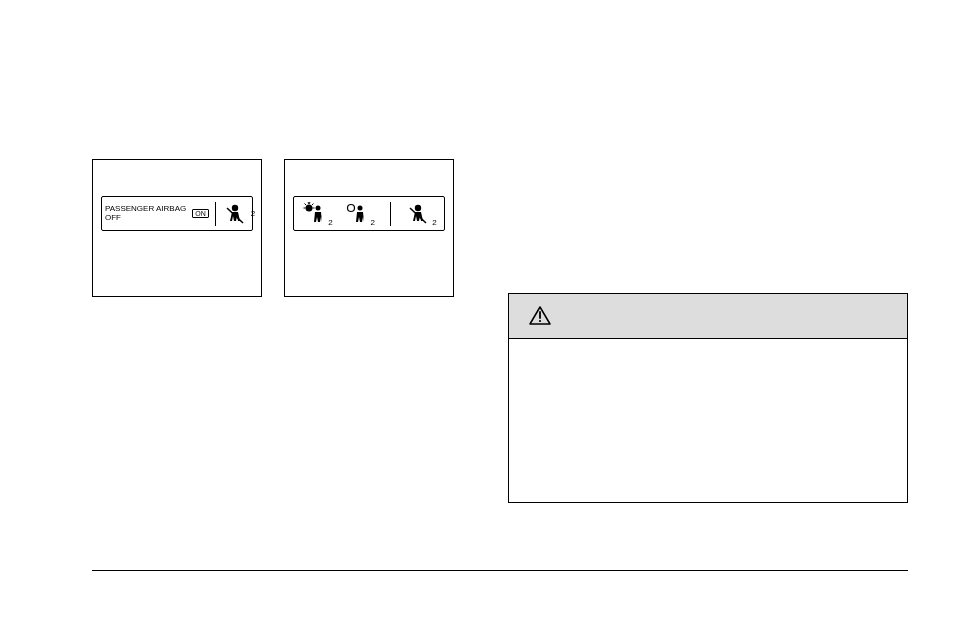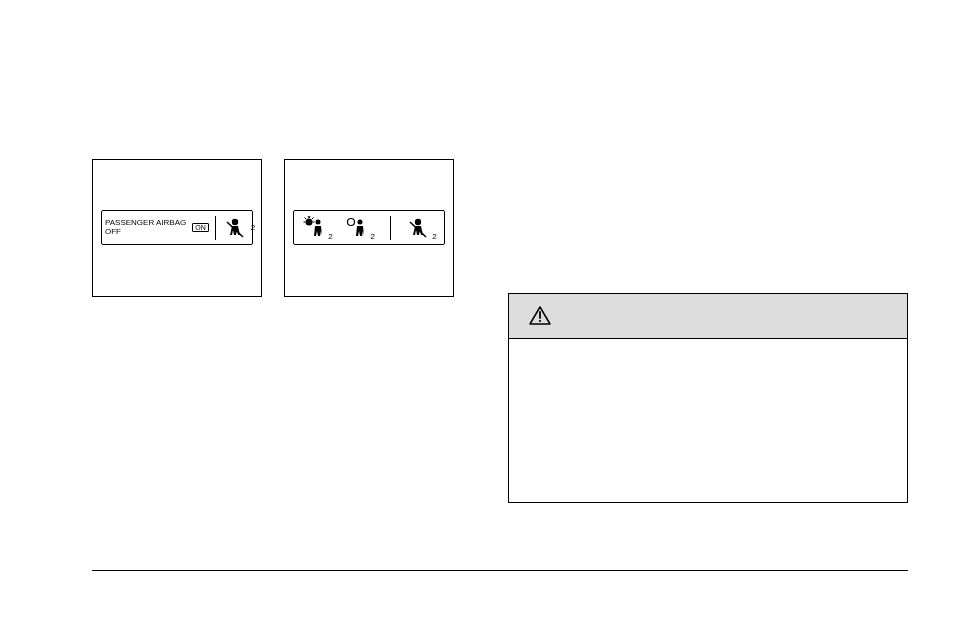--- a/index.html
+++ b/index.html
@@ -15,21 +15,21 @@
       position: absolute;
       border: 1px solid #000;
       background: #fff;
     }
     .fig1 { left: 92px; top: 159px; width: 170px; height: 138px; }
     .fig2 { left: 284px; top: 159px; width: 170px; height: 138px; }
     .indicator-panel {
       position: absolute;
       left: 8px;
       right: 8px;
-      top: 50px;
+      top: 36px;
       height: 35px;
       border: 1px solid #000;
       border-radius: 2px;
       display: flex;
       align-items: center;
       padding: 10px 3px;
       gap: 2px;
     }
     .panel1-text {
       font-size: 8px;

